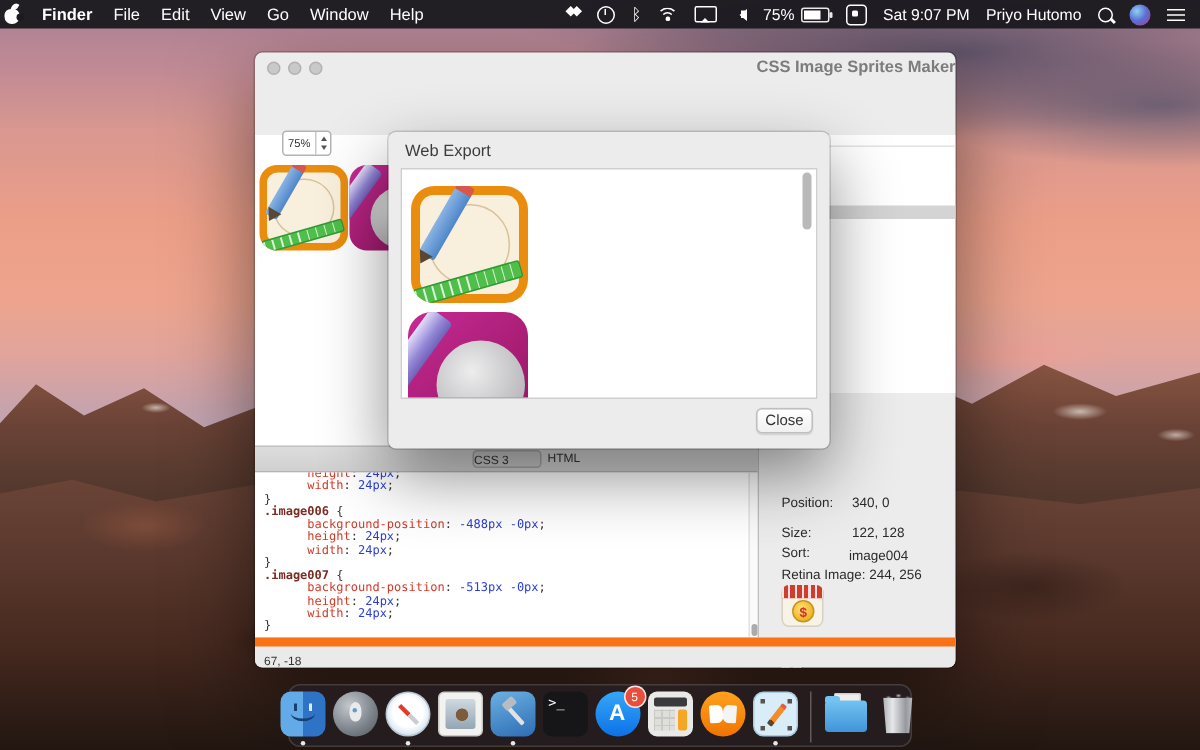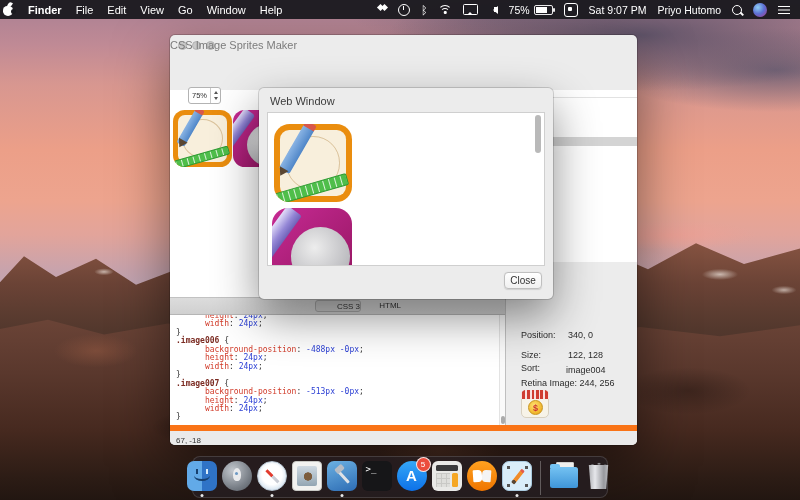--- a/index.html
+++ b/index.html
@@ -118,21 +118,21 @@
   .ic-trash .can{position:absolute;left:4px;right:4px;top:4px;bottom:2px;background:linear-gradient(90deg,#aaabaf,#e6e7eb 32%,#97989d 72%,#c9cacd);clip-path:polygon(6% 0,94% 0,85% 100%,15% 100%);}
   .ic-trash .junk{position:absolute;left:4px;right:4px;top:1px;height:6px;background:
     radial-gradient(3px 2px at 20% 50%,#8b8f93,transparent 70%),
     radial-gradient(3px 2px at 50% 30%,#b9bdc1,transparent 70%),
     radial-gradient(3px 2px at 78% 55%,#7e8287,transparent 70%);}
 
   
   .window{left:170px;top:35px;width:467px;height:410px;background:#ececec;border-radius:5px;box-shadow:0 22px 55px rgba(0,0,0,.5),0 0 0 1px rgba(0,0,0,.18);z-index:10;overflow:hidden;}
   .titlebar{left:0;right:0;top:0;height:22px;}
   .tl{width:9px;height:9px;border-radius:50%;background:#c9c9c9;border:1px solid #b2b2b2;box-sizing:border-box;position:absolute;top:6px;}
-  .win-title{left:0;right:0;top:4px;text-align:left;font-size:11px;color:#7c7c7c;}
+  .win-title{left:0;right:0;top:4px;text-align:right;font-size:11px;color:#7c7c7c;font-weight:bold;}
   .toolbar{left:0;right:0;top:22px;height:33px;border-bottom:1px solid #c2c2c2;}
   .tool-label{position:absolute;top:24px;font-size:7.5px;color:#9b9b9b;text-align:center;}
   .ti{position:absolute;top:3px;}
   .ti-export{width:16px;height:17px;background:linear-gradient(180deg,#8d8d8d,#6f6f6f);border-radius:3px;left:9px;}
   .ti-export:before{content:'';position:absolute;left:5px;top:4px;width:6px;height:6px;border:1.5px solid #fff;border-radius:50%;}
   .ti-export:after{content:'';position:absolute;left:7.2px;top:10px;width:1.5px;height:4px;background:#fff;}
   .ti-preview{width:12px;height:12px;border:2px solid #6e6e6e;border-radius:50%;left:38px;top:4px;}
   .ti-preview:after{content:'';position:absolute;width:6px;height:2px;background:#6e6e6e;transform:rotate(45deg);right:-5px;bottom:-2px;}
   .ti-sort{width:16px;height:13px;left:70px;top:5px;background:linear-gradient(180deg,#e3e3e1,#c6c6c2);border:1px solid #bdbdb9;border-radius:2px;}
   .ti-sort:before{content:'';position:absolute;left:-1px;top:-4px;width:10px;height:5px;background:#dededa;border:1px solid #bdbdb9;border-radius:1px;transform:skewX(-18deg);}
@@ -158,21 +158,21 @@
   .appicon-draw .guide{position:absolute;inset:16%;border:1px solid rgba(190,150,90,.5);border-radius:50%;}
   .appicon-draw .pencil{position:absolute;left:34%;top:2%;width:15%;height:66%;background:linear-gradient(90deg,#8ab4e4,#4f86c8);border-radius:2px;transform:rotate(30deg);transform-origin:50% 10%;}
   .appicon-draw .pencil:before{content:'';position:absolute;left:0;right:0;top:-8%;height:12%;background:#d8574a;border-radius:2px 2px 0 0;}
   .appicon-draw .pencil:after{content:'';position:absolute;left:0;bottom:-10%;border-left:inherit;width:0;height:0;border-left:5px solid transparent;border-right:5px solid transparent;border-top:8px solid #5a4632;}
   .appicon-draw .ruler{position:absolute;left:1%;bottom:9%;width:95%;height:16%;background:repeating-linear-gradient(90deg,rgba(255,255,255,.8) 0 1px,transparent 1px 6px),#4fbe4a;border:1px solid #2f9b33;box-sizing:border-box;transform:rotate(-16deg);border-radius:2px;}
   .appicon-pen{position:absolute;border-radius:20%;background:linear-gradient(140deg,#c62a93,#93155f);overflow:hidden;}
   .appicon-pen .disc{position:absolute;right:2%;bottom:2%;width:74%;height:74%;border-radius:50%;background:radial-gradient(circle at 40% 35%,#ededed,#bbbbbf 70%,#9b9b9f);}
   .appicon-pen .pen{position:absolute;left:8%;top:0%;width:22%;height:82%;background:linear-gradient(90deg,#e4def9,#9487d6 60%,#6f62b8);border-radius:3px;transform:rotate(36deg);transform-origin:50% 20%;}
 
   .tabbar{left:0;top:262px;width:335px;height:18px;background:linear-gradient(180deg,#dcdcdc,#d0d0d0);border-top:1px solid #c2c2c2;border-bottom:1px solid #b5b5b5;box-sizing:border-box;}
-  .seg{position:absolute;top:2px;height:12px;font-size:8px;color:#333;line-height:12px;text-align:right;}
+  .seg{position:absolute;top:2px;height:12px;font-size:8px;color:#333;line-height:12px;text-align:left;}
   .seg-css{left:145px;width:46px;background:#cbcbcb;border:1px solid #a8a8a8;border-radius:3px;box-sizing:border-box;}
   .seg-html{left:195px;width:36px;}
 
   .codearea{left:0;top:280px;width:329px;height:110px;background:#fff;overflow:hidden;font-family:"DejaVu Sans Mono",monospace;font-size:8px;line-height:8.45px;color:#333;padding:0 0 0 6px;box-sizing:border-box;}
   .codearea .pad{margin-top:-3px;}
   .code-line{white-space:pre;}
   .c-sel{color:#7b2c23;font-weight:bold;}
   .c-prop{color:#d13a28;}
   .c-val{color:#2b3fd4;text-align:right;}
   .c-plain{color:#333;}
@@ -321,21 +321,21 @@
     <div class="abs code-scroll">
       <div class="code-thumb"></div>
     </div>
 
     <div class="abs statusbar">
       <span>67, -18</span>
     </div>
   </div>
 
   <div class="abs dialog">
-    <div class="dlg-title">Web Window</div>
+    <div class="dlg-title">Web Export</div>
     <div class="dlg-white">
       <div class="appicon-draw" style="left:6px;top:11px;width:78px;height:78px;">
         <span class="inner"></span>
           <span class="guide"></span>
         <span class="pencil"></span>
         <span class="ruler"></span>
       </div>
       <div class="appicon-pen" style="left:4px;top:95px;width:80px;height:80px;">
         <span class="disc"></span>
         <span class="pen"></span>

